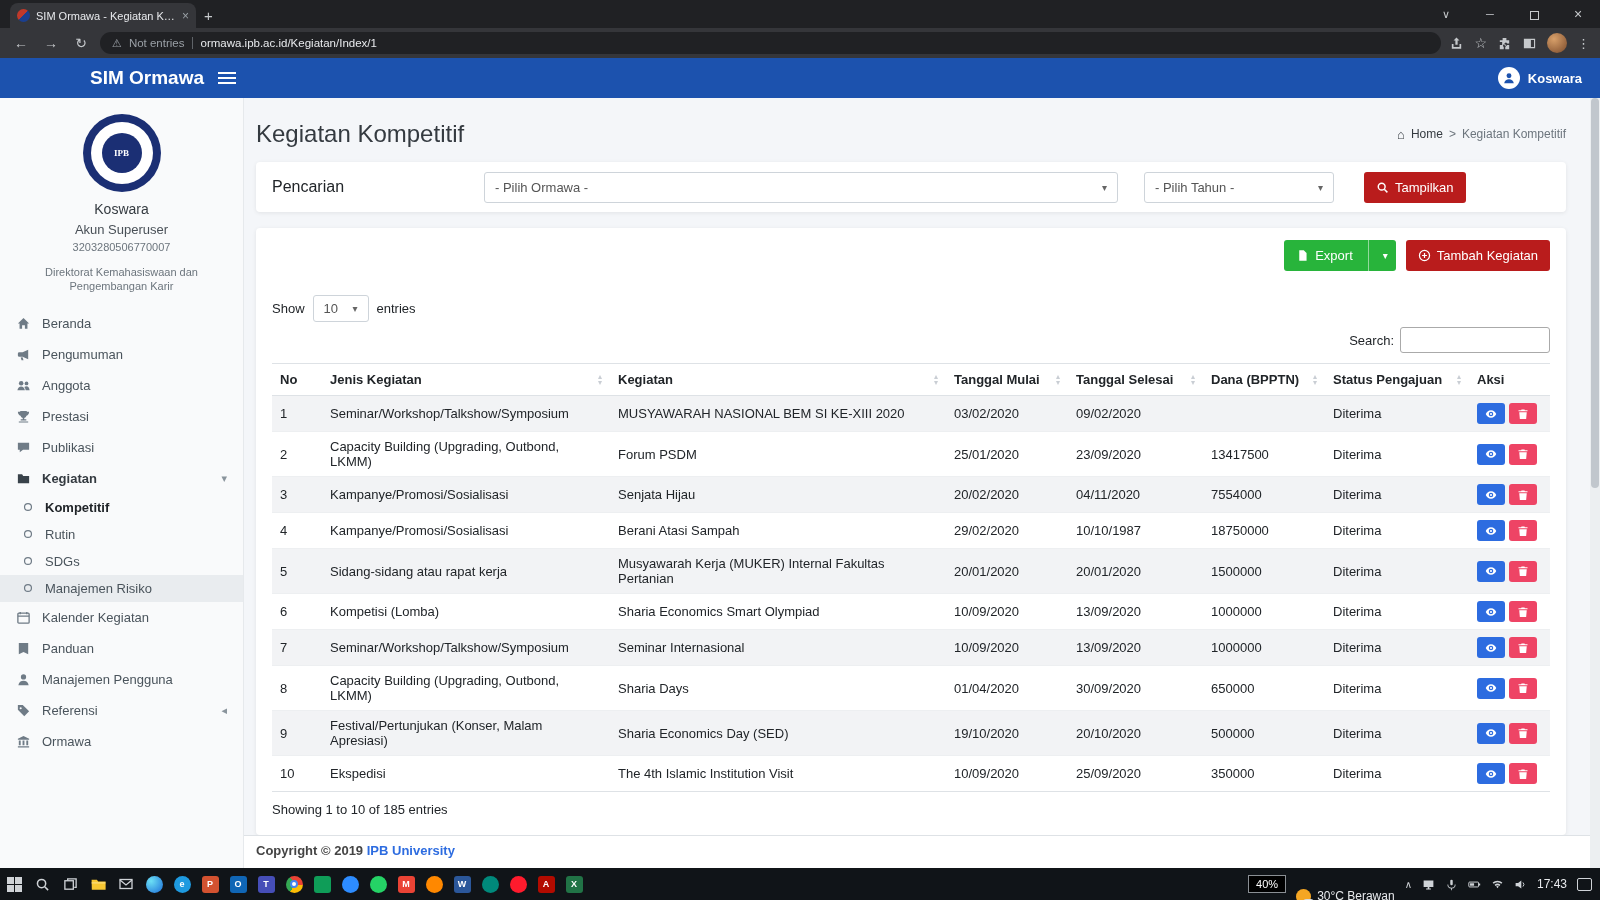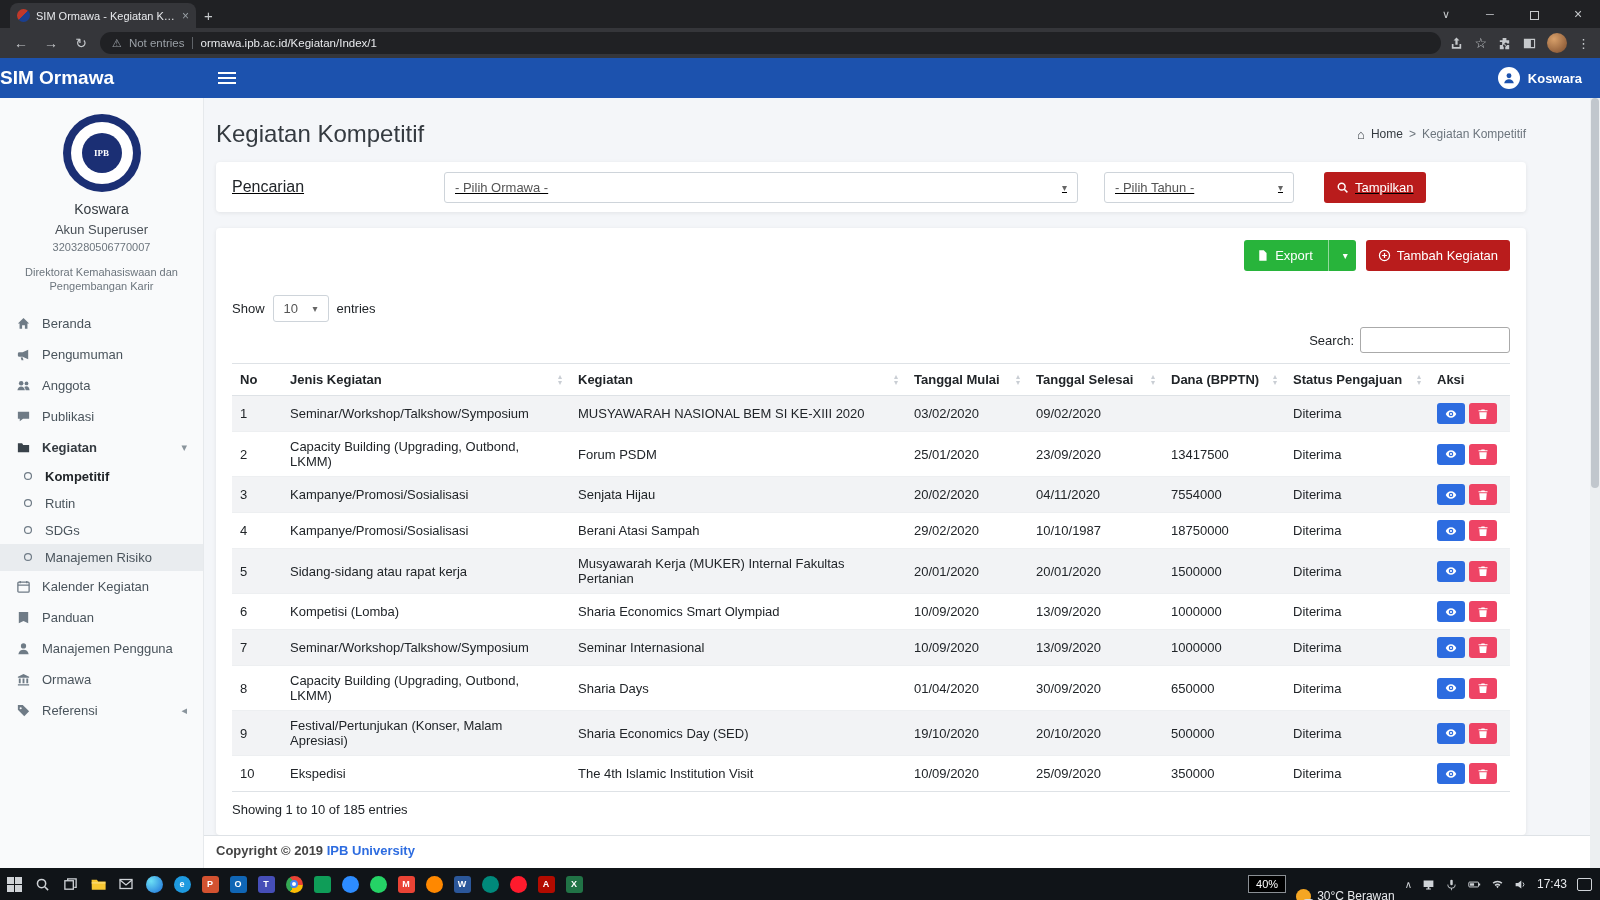--- a/index.html
+++ b/index.html
@@ -24,30 +24,30 @@
   .warn { color:#9aa0a6; font-size:11px; }
   .notsecure { color:#9aa0a6; padding-right:8px; border-right:1px solid #5f6368; }
   .ob-spacer { flex:1; }
   .tb-right { display:flex; align-items:center; gap:10px; color:#c6c9cc; }
   .tb-right svg { width:15px; height:15px; fill:#c6c9cc; }
   .avatar-chrome { width:20px; height:20px; border-radius:50%; background:radial-gradient(circle at 35% 30%,#d8a06a,#7a4a2b); }
   .dots { font-size:13px; }
 
   
   .appbar { height:40px; background:#1c52ae; display:flex; align-items:center; color:#fff; }
-  .brand { width:204px; text-align:left; font-size:19px; font-weight:700; }
+  .brand { width:204px; text-align:right; font-size:19px; font-weight:700; }
   .hamburger { width:18px; margin-left:14px; display:flex; flex-direction:column; gap:3px; }
   .hamburger i { height:2px; background:#fff; display:block; }
   .appbar-right { margin-left:auto; margin-right:18px; display:flex; align-items:center; gap:8px; font-size:13px; font-weight:700; }
   .avatar-app { width:22px; height:22px; border-radius:50%; background:#fff; display:flex; align-items:center; justify-content:center; }
   .avatar-app svg { width:14px; height:14px; fill:#1c52ae; }
 
   
   .app-body { display:flex; height:770px; position:relative; }
-  .sidebar { width:204px; background:#f9fafb; border-right:1px solid #e6e9ec; flex:none; }
+  .sidebar { width:244px; background:#f9fafb; border-right:1px solid #e6e9ec; flex:none; }
   .profile { text-align:center; padding-top:16px; }
   .logo { width:78px; height:78px; border-radius:50%; background:#1b2f74; margin:0 auto; display:flex; align-items:center; justify-content:center; }
   .logo-inner { width:62px; height:62px; border-radius:50%; background:#fff; display:flex; align-items:center; justify-content:center; }
   .logo-core { width:40px; height:40px; border-radius:50%; background:#1b2f74; color:#fff; font-size:9px; font-weight:700;
                display:flex; align-items:center; justify-content:center; font-family:"Liberation Serif",serif; }
   .p-name { margin-top:9px; font-size:14px; color:#343a40; }
   .p-role { margin-top:5px; font-size:13px; color:#495057; }
   .p-id { margin-top:4px; font-size:11px; color:#6c757d; }
   .p-unit { margin-top:12px; font-size:11px; color:#6c757d; line-height:1.3; padding:0 14px; }
   .menu { margin-top:14px; font-size:13px; color:#4a545c; }
@@ -63,21 +63,21 @@
   .mcaret { margin-left:auto; color:#8a949c; font-size:11px; }
 
   
   .main { flex:1; position:relative; overflow:hidden; }
   .content { width:1310px; margin-left:12px; }
   .page-head { display:flex; justify-content:space-between; align-items:center; padding:22px 0 14px; }
   .page-title { font-size:24px; font-weight:400; color:#343a40; }
   .breadcrumb { font-size:12px; color:#6c757d; display:flex; align-items:center; gap:6px; }
   .bc-home { color:#343a40; }
   .card { background:#fff; border-radius:4px; box-shadow:0 1px 4px rgba(0,0,0,.08); }
-  .search-card { display:flex; align-items:center; padding:9px 16px; margin-bottom:16px; height:50px;text-decoration:underline; }
+  .search-card { display:flex; align-items:center; padding:9px 16px; margin-bottom:16px; height:50px; }
   .search-label { width:212px; font-size:16px; color:#212529; }
   .selectbox { height:31px; border:1px solid #ced4da; border-radius:3px; background:#fff; display:flex; align-items:center;
                justify-content:space-between; padding:0 10px; font-size:13px; color:#555; }
   .sel-ormawa { width:634px; }
   .sel-tahun { width:190px; margin-left:26px; }
   .sel-caret { color:#666; font-size:10px; }
   .btn { display:inline-flex; align-items:center; gap:6px; height:31px; padding:0 12px; border:none; border-radius:3px;
          color:#fff; font-size:13px; font-family:inherit; cursor:default; }
   .btn svg { width:13px; height:13px; }
   .btn-primary { background:#b91c1c; }
@@ -233,20 +233,26 @@
         <div class="menu-item">
           <svg class="mi" viewBox="0 0 16 16">
               <circle cx="5.5" cy="5.5" r="2.4"></circle>
               <circle cx="11.2" cy="5.8" r="2"></circle>
               <path d="M1.5 13c.4-2.6 2-4 4-4s3.6 1.4 4 4zM10.3 13c-.1-1.5-.6-2.7-1.4-3.5.7-.5 1.5-.7 2.3-.7 1.8 0 3 1.3 3.3 4.2z"></path>
             </svg>
           <span>Anggota</span>
         </div>
         <div class="menu-item">
           <svg class="mi" viewBox="0 0 16 16">
+              <path d="M4.5 2h7v1H14c0 2.3-1.2 3.7-2.8 4.1A3.6 3.6 0 0 1 8.8 9.5V11h2.2v1.3H5V11h2.2V9.5A3.6 3.6 0 0 1 4.8 7.1C3.2 6.7 2 5.3 2 3h2.5zM3 13.2h10v1.2H3z"></path>
+            </svg>
+          <span>Prestasi</span>
+        </div>
+        <div class="menu-item">
+          <svg class="mi" viewBox="0 0 16 16">
               <path d="M2 3h12v7.5H7.5L4 13v-2.5H2z"></path>
             </svg>
           <span>Publikasi</span>
         </div>
         <div class="menu-item parent">
           <svg class="mi" viewBox="0 0 16 16" style="fill:#39424a;">
               <path d="M2 3.5h4.5l1.2 1.8H14V13H2z"></path>
             </svg>
           <span>Kegiatan</span>
           <span class="mcaret">▾</span>
@@ -290,30 +296,30 @@
         </div>
         <div class="menu-item">
           <svg class="mi" viewBox="0 0 16 16">
               <circle cx="8" cy="5.2" r="2.8"></circle>
               <path d="M2.5 14c.5-3 2.8-4.6 5.5-4.6s5 1.6 5.5 4.6z"></path>
             </svg>
           <span>Manajemen Pengguna</span>
         </div>
         <div class="menu-item">
           <svg class="mi" viewBox="0 0 16 16">
-              <path d="M8 2l6 3v1H2V5zM3 7h2v5H3zM7 7h2v5H7zM11 7h2v5h-2zM2 13h12v1.4H2z"></path>
-            </svg>
-          <span>Ormawa</span>
-        </div>
-        <div class="menu-item">
-          <svg class="mi" viewBox="0 0 16 16">
               <path fill-rule="evenodd" d="M2 2h5.2L14 8.8 8.8 14 2 7.2zM5 4.4a1.1 1.1 0 1 0 0 2.2 1.1 1.1 0 0 0 0-2.2z"></path>
             </svg>
           <span>Referensi</span>
           <span class="mcaret">◂</span>
+        </div>
+        <div class="menu-item">
+          <svg class="mi" viewBox="0 0 16 16">
+              <path d="M8 2l6 3v1H2V5zM3 7h2v5H3zM7 7h2v5H7zM11 7h2v5h-2zM2 13h12v1.4H2z"></path>
+            </svg>
+          <span>Ormawa</span>
         </div>
       </nav>
     </aside>
 
     <main class="main">
       <div class="content">
         <div class="page-head">
           <h1 class="page-title">Kegiatan Kompetitif</h1>
           <div class="breadcrumb">
             <span class="bc-home" style="font-size:13px;">⌂</span>

